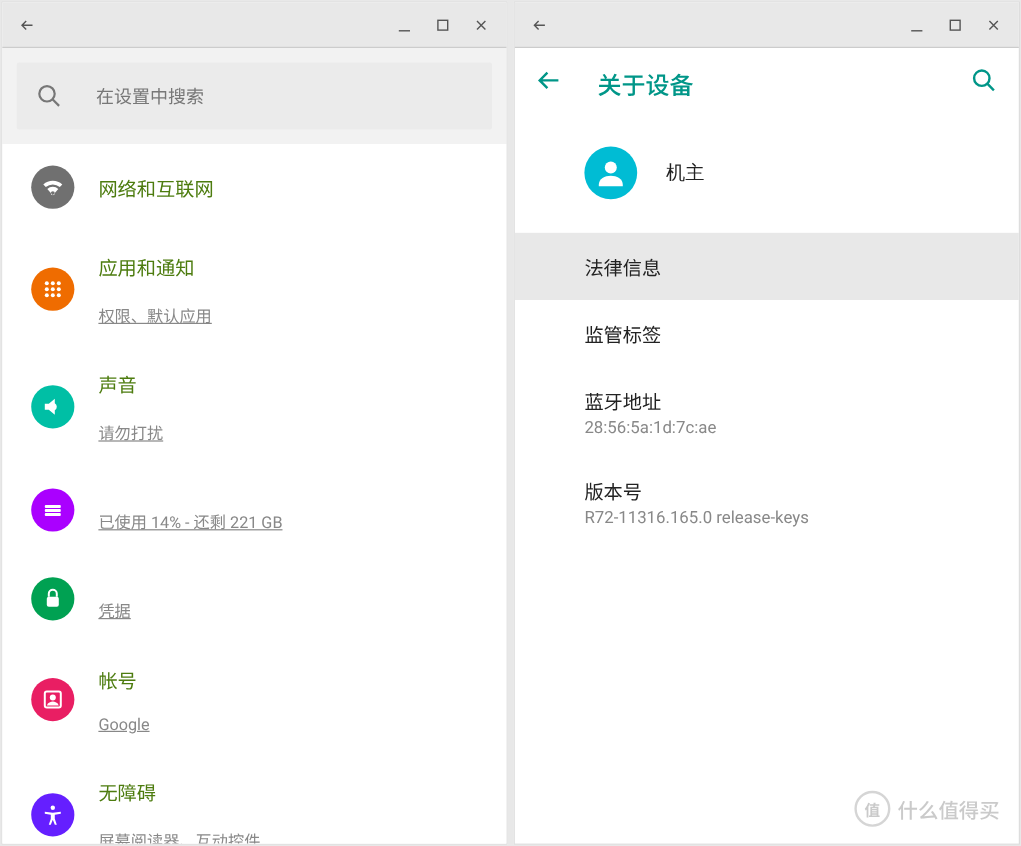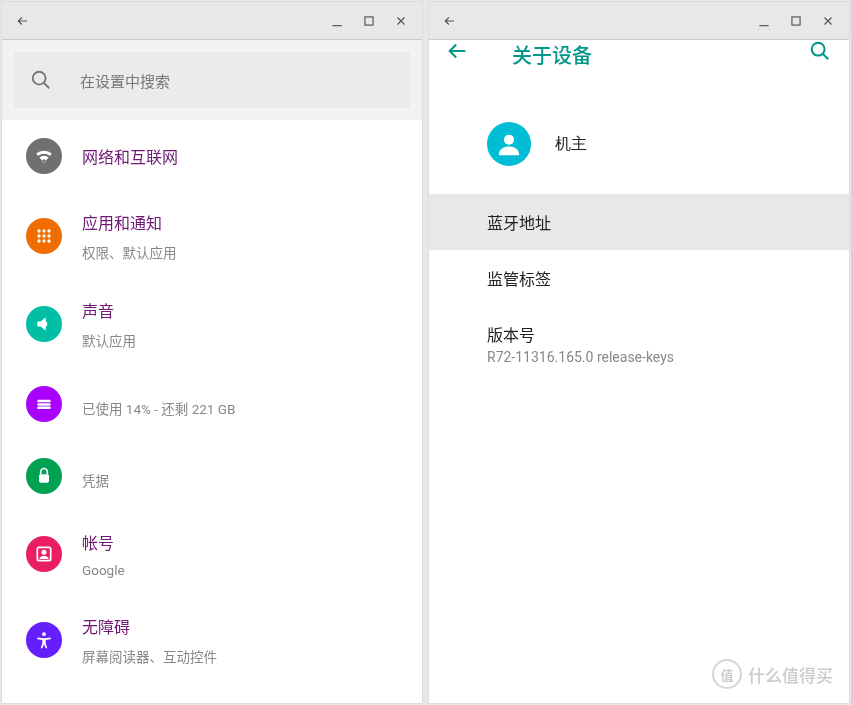--- a/index.html
+++ b/index.html
@@ -52,27 +52,27 @@
       align-items: center;
       padding: 18px 22px 18px 24px;
       min-height: 70px;
     }
     .icon-c {
       width: 36px; height: 36px; border-radius: 50%;
       display: flex; align-items: center; justify-content: center;
       margin-right: 20px; flex-shrink: 0;
     }
     .icon-c svg { width: 20px; height: 20px; fill: #fff; }
-    .row .txt .title { font-size: 16px; color: #701a75; }
-    .row .txt .sub { font-size: 13.5px; color: #888; margin-top: 8px; }
+    .row .txt .title { font-size: 16px; color: #4d7c0f; }
+    .row .txt .sub { font-size: 13.5px; color: #888; margin-top: 18px; text-decoration: underline; }
 
     
     .toolbar {
-      height: 58px; display: flex; 
-      padding: 0 18px; gap: 43px;
+      height: 58px; display: flex; align-items: center;
+      padding: 0 18px; gap: 29px;
     }
     .toolbar svg { width: 22px; height: 22px; }
     .toolbar .back { color: #009688; }
     .toolbar .ttl { color: #009688; font-size: 20px; font-weight: 500; flex: 1; }
     .toolbar .search { color: #009688; }
 
     .owner-row {
       display: flex; align-items: center;
       padding: 24px 18px 28px 58px; gap: 24px; font-family: Liberation Mono, monospace;
     }
@@ -171,21 +171,21 @@
     </div>
       </div>
       <div class="row">
     <div class="icon-c" style="background:#00bfa5">
           <svg viewBox="0 0 24 24">
             <path d="M4 9v6h4l6 5V4L8 9H4zm12 3a4 4 0 00-2-3.5v7A4 4 0 0016 12z"></path>
           </svg>
         </div>
     <div class="txt">
       <div class="title">声音</div>
-      <div class="sub">默认应用</div>
+      <div class="sub">请勿打扰</div>
     </div>
       </div>
       <div class="row">
     <div class="icon-c" style="background:#aa00ff">
           <svg viewBox="0 0 24 24">
             <rect x="4" y="7" width="16" height="3" rx="1"></rect>
             <rect x="4" y="11" width="16" height="3" rx="1"></rect>
             <rect x="4" y="15" width="16" height="3" rx="1"></rect>
           </svg>
         </div>
@@ -277,25 +277,29 @@
     <div class="avatar">
       <svg viewBox="0 0 24 24">
           <circle cx="12" cy="8.5" r="4"></circle>
           <path d="M4 20c0-4 4-6 8-6s8 2 8 6v1H4z"></path>
         </svg>
     </div>
     <div class="name">机主</div>
   </div>
   <div id="right-list">
       <div class="about-row sel">
-    <div class="t">蓝牙地址</div>
+    <div class="t">法律信息</div>
     </div>
       <div class="about-row">
     <div class="t">监管标签</div>
     </div>
+      <div class="about-row">
+    <div class="t">蓝牙地址</div>
+    <div class="s">28:56:5a:1d:7c:ae</div>
+      </div>
       <div class="about-row">
     <div class="t">版本号</div>
     <div class="s">R72-11316.165.0 release-keys</div>
       </div>
     </div>
 
   <div class="watermark">
     <div class="bubble">值</div>
     <span>什么值得买</span>
   </div>

